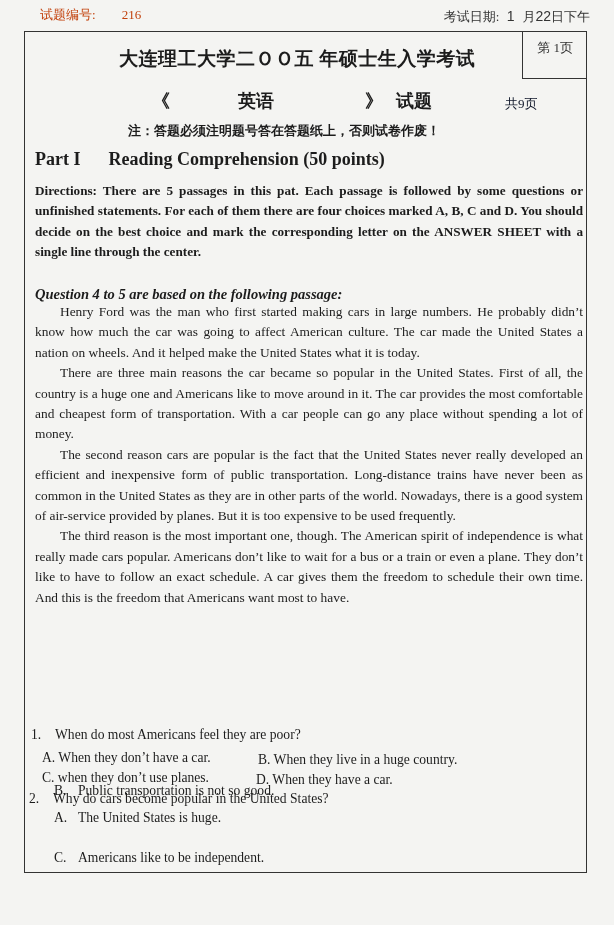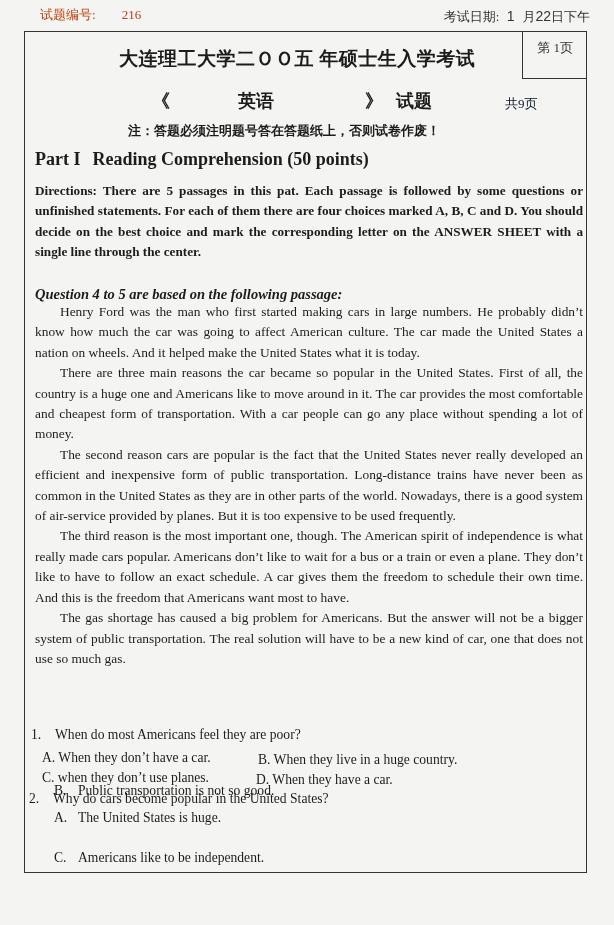--- a/index.html
+++ b/index.html
@@ -25,21 +25,21 @@
   }
   .title { left: 0; width: 614px; top: 46px; text-align: center; font-size: 19px; font-weight: bold; letter-spacing: 0.5px; padding-right: 20px; box-sizing: border-box; }
   .subject-row { top: 89px; font-size: 18px; font-weight: bold; }
   .lq { left: 152px; }
   .subj { left: 238px; text-align: center; }
   .rq { left: 365px; }
   .shiti { left: 396px; }
   .total { left: 505px; top: 95px; font-size: 13px; color: #0f172a; }
   .note { left: 0; width: 568px; text-align: center; top: 122px; font-size: 13px; font-weight: bold; }
   .part { left: 35px; top: 149px; font-size: 18px; font-weight: bold; }
-  .part .t { margin-left: 12px; }
+  .part .t { margin-left: 28px; }
   .para { position: absolute; left: 35px; width: 548px; font-size: 13.4px; line-height: 20.4px; text-align: justify; }
   .dir { top: 181px; font-weight: bold; font-size: 13.2px; }
   .qhead { left: 35px; top: 286px; font-size: 14.5px; font-weight: bold; font-style: italic; }
   .passage { top: 302px; }
   .passage p { margin: 0; text-indent: 25px; }
   .q { position: absolute; font-size: 13.6px; }
   .q .n { display: inline-block; width: 24px; }
 </style>
 </head>
 <body>
@@ -71,21 +71,20 @@
 
 <div class="para dir">Directions: There are 5 passages in this pat. Each passage is followed by some questions or unfinished statements. For each of them there are four choices marked A, B, C and D. You should decide on the best choice and mark the corresponding letter on the ANSWER SHEET with a single line through the center.</div>
 
 <div class="abs qhead">Question 4 to 5 are based on the following passage:</div>
 
 <div class="para passage">
   <p>Henry Ford was the man who first started making cars in large numbers. He probably didn’t know how much the car was going to affect American culture. The car made the United States a nation on wheels. And it helped make the United States what it is today.</p>
   <p>There are three main reasons the car became so popular in the United States. First of all, the country is a huge one and Americans like to move around in it. The car provides the most comfortable and cheapest form of transportation. With a car people can go any place without spending a lot of money.</p>
   <p>The second reason cars are popular is the fact that the United States never really developed an efficient and inexpensive form of public transportation. Long-distance trains have never been as common in the United States as they are in other parts of the world. Nowadays, there is a good system of air-service provided by planes. But it is too expensive to be used frequently.</p>
   <p>The third reason is the most important one, though. The American spirit of independence is what really made cars popular. Americans don’t like to wait for a bus or a train or even a plane. They don’t like to have to follow an exact schedule. A car gives them the freedom to schedule their own time. And this is the freedom that Americans want most to have.</p>
-  <p>The gas shortage has caused a big problem for Americans. But the answer will not be a bigger system of public transportation. The real solution will have to be a new kind of car, one that does not use so much gas.</p>
 </div>
 
 <div class="q" style="left:31px; top:727px;">
   <span class="n">1.</span><span>When do most Americans feel they are poor?</span>
 </div>
 <div class="q" style="left:42px; top:750px;">A. When they don’t have a car.</div>
 <div class="q" style="left:258px; top:752px;">B. When they live in a huge country.</div>
 <div class="q" style="left:42px; top:770px;">C. when they don’t use planes.</div>
 <div class="q" style="left:256px; top:772px;">D. When they have a car.</div>
 

